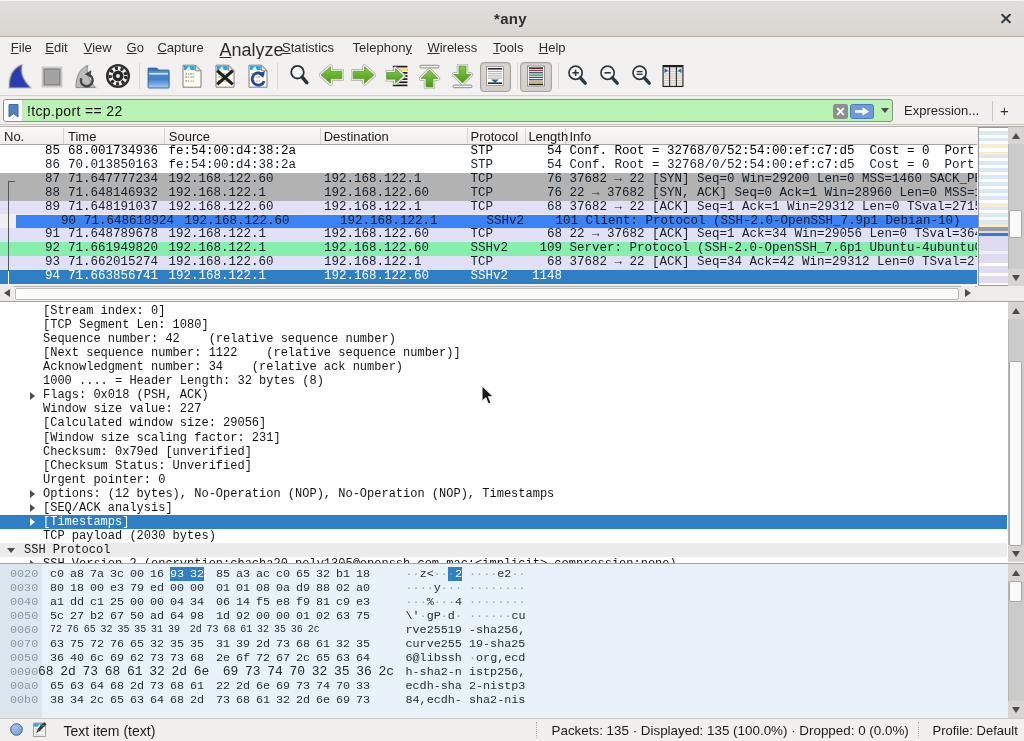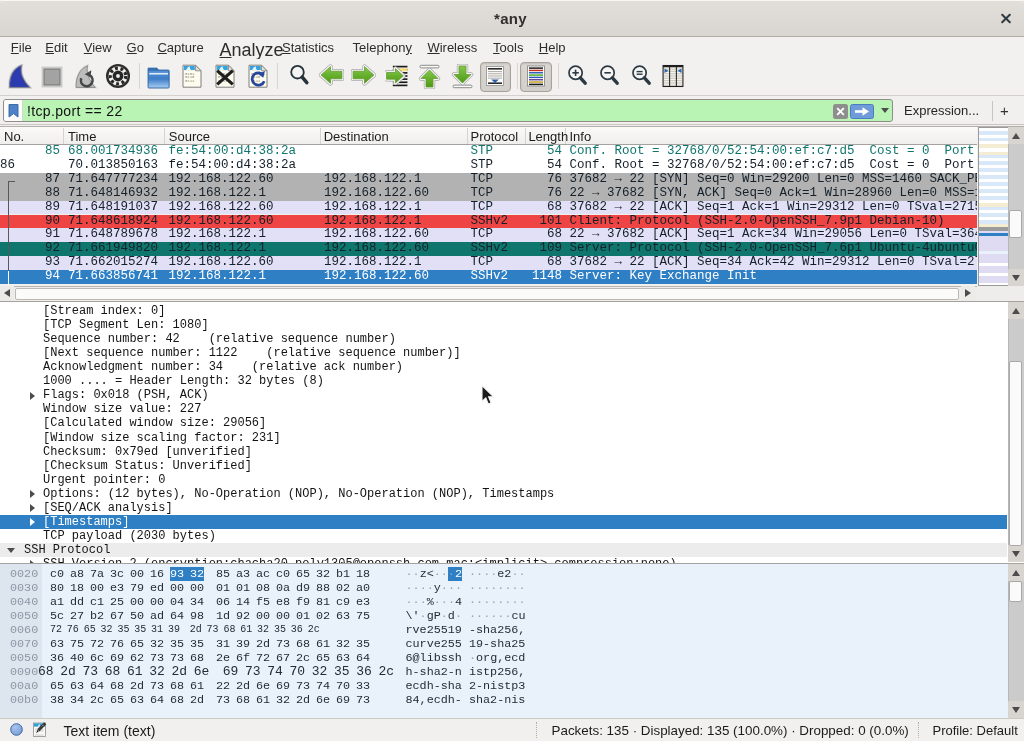--- a/index.html
+++ b/index.html
@@ -223,31 +223,31 @@
 <div class="abs" style="left:467.4px;top:128px;width:1px;height:16px;background:#d5d2cf"></div>
 <div class="abs" style="left:524.6px;top:128px;width:1px;height:16px;background:#d5d2cf"></div>
 <div class="abs" style="left:565.4px;top:128px;width:1px;height:16px;background:#d5d2cf"></div>
 <div class="abs" style="left:4px;top:129px;font-size:13px;color:#1c1c1c">No.</div>
 <div class="abs" style="left:68px;top:129px;font-size:13px;color:#1c1c1c">Time</div>
 <div class="abs" style="left:168.8px;top:129px;font-size:13px;color:#1c1c1c">Source</div>
 <div class="abs" style="left:323.7px;top:129px;font-size:13px;color:#1c1c1c">Destination</div>
 <div class="abs" style="left:470.5px;top:129px;font-size:13px;color:#1c1c1c">Protocol</div>
 <div class="abs" style="left:528.4px;top:129px;font-size:13px;color:#1c1c1c">Length</div>
 <div class="abs" style="left:569.5px;top:129px;font-size:13px;color:#1c1c1c">Info</div>
-<div class="abs" style="left:0px;top:145.0px;width:977px;height:13.9px;background:#ffffff;color:#0f766e;font-family:'Liberation Mono',monospace;font-size:12.5px;line-height:13.9px;overflow:hidden">
+<div class="abs" style="left:0px;top:145.0px;width:977px;height:13.9px;background:#ffffff;color:#000000;font-family:'Liberation Mono',monospace;font-size:12.5px;line-height:13.9px;overflow:hidden">
     <div class="abs" style="left:0;top:0;width:60px;text-align:right">85</div>
     <div class="abs" style="left:68px;top:0">68.001734936</div>
     <div class="abs" style="left:168.5px;top:0">fe:54:00:d4:38:2a</div>
     <div class="abs" style="left:324px;top:0"></div>
     <div class="abs" style="left:470.5px;top:0">STP</div>
     <div class="abs" style="left:482px;top:0;width:80px;text-align:right">54</div>
     <div class="abs" style="left:569.5px;top:0;width:407px;overflow:hidden;white-space:pre">Conf. Root = 32768/0/52:54:00:ef:c7:d5  Cost = 0  Port = 0x8001</div>
   </div>
 <div class="abs" style="left:0px;top:158.9px;width:977px;height:13.9px;background:#ffffff;color:#15202a;font-family:'Liberation Mono',monospace;font-size:12.5px;line-height:13.9px;overflow:hidden">
-    <div class="abs" style="left:0;top:0;width:60px;text-align:left">86</div>
+    <div class="abs" style="left:0;top:0;width:60px;text-align:right">86</div>
     <div class="abs" style="left:68px;top:0">70.013850163</div>
     <div class="abs" style="left:168.5px;top:0">fe:54:00:d4:38:2a</div>
     <div class="abs" style="left:324px;top:0"></div>
     <div class="abs" style="left:470.5px;top:0">STP</div>
     <div class="abs" style="left:482px;top:0;width:80px;text-align:right">54</div>
     <div class="abs" style="left:569.5px;top:0;width:407px;overflow:hidden;white-space:pre">Conf. Root = 32768/0/52:54:00:ef:c7:d5  Cost = 0  Port = 0x8001</div>
   </div>
 <div class="abs" style="left:0px;top:172.8px;width:977px;height:13.9px;background:#b2b2b2;color:#15202a;font-family:'Liberation Mono',monospace;font-size:12.5px;line-height:13.9px;overflow:hidden">
     <div class="abs" style="left:0;top:0;width:60px;text-align:right">87</div>
     <div class="abs" style="left:68px;top:0">71.647777234</div>
@@ -268,39 +268,39 @@
   </div>
 <div class="abs" style="left:0px;top:200.6px;width:977px;height:13.9px;background:#e2e0f6;color:#15202a;font-family:'Liberation Mono',monospace;font-size:12.5px;line-height:13.9px;overflow:hidden">
     <div class="abs" style="left:0;top:0;width:60px;text-align:right">89</div>
     <div class="abs" style="left:68px;top:0">71.648191037</div>
     <div class="abs" style="left:168.5px;top:0">192.168.122.60</div>
     <div class="abs" style="left:324px;top:0">192.168.122.1</div>
     <div class="abs" style="left:470.5px;top:0">TCP</div>
     <div class="abs" style="left:482px;top:0;width:80px;text-align:right">68</div>
     <div class="abs" style="left:569.5px;top:0;width:407px;overflow:hidden;white-space:pre">37682 → 22 [ACK] Seq=1 Ack=1 Win=29312 Len=0 TSval=2715667948 TSecr=3649867940</div>
   </div>
-<div class="abs" style="left:0px;top:214.5px;width:977px;height:13.9px;background:#ef4444;color:#15202a;font-family:'Liberation Mono',monospace;font-size:12.5px;line-height:13.9px;overflow:hidden">
+<div class="abs" style="left:16px;top:214.5px;width:977px;height:13.9px;background:#3b82f6;color:#15202a;font-family:'Liberation Mono',monospace;font-size:12.5px;line-height:13.9px;overflow:hidden">
     <div class="abs" style="left:0;top:0;width:60px;text-align:right">90</div>
     <div class="abs" style="left:68px;top:0">71.648618924</div>
     <div class="abs" style="left:168.5px;top:0">192.168.122.60</div>
     <div class="abs" style="left:324px;top:0">192.168.122.1</div>
     <div class="abs" style="left:470.5px;top:0">SSHv2</div>
     <div class="abs" style="left:482px;top:0;width:80px;text-align:right">101</div>
     <div class="abs" style="left:569.5px;top:0;width:407px;overflow:hidden;white-space:pre">Client: Protocol (SSH-2.0-OpenSSH_7.9p1 Debian-10)</div>
   </div>
 <div class="abs" style="left:0px;top:228.4px;width:977px;height:13.9px;background:#e2e0f6;color:#15202a;font-family:'Liberation Mono',monospace;font-size:12.5px;line-height:13.9px;overflow:hidden">
     <div class="abs" style="left:0;top:0;width:60px;text-align:right">91</div>
     <div class="abs" style="left:68px;top:0">71.648789678</div>
     <div class="abs" style="left:168.5px;top:0">192.168.122.1</div>
     <div class="abs" style="left:324px;top:0">192.168.122.60</div>
     <div class="abs" style="left:470.5px;top:0">TCP</div>
     <div class="abs" style="left:482px;top:0;width:80px;text-align:right">68</div>
     <div class="abs" style="left:569.5px;top:0;width:407px;overflow:hidden;white-space:pre">22 → 37682 [ACK] Seq=1 Ack=34 Win=29056 Len=0 TSval=3649867941 TSecr=2715667948</div>
   </div>
-<div class="abs" style="left:0px;top:242px;width:977px;height:13.9px;background:#0f766e;color:#15202a;font-family:'Liberation Mono',monospace;font-size:12.5px;line-height:13.9px;overflow:hidden">
+<div class="abs" style="left:0px;top:242px;width:977px;height:13.9px;background:#86efac;color:#15202a;font-family:'Liberation Mono',monospace;font-size:12.5px;line-height:13.9px;overflow:hidden">
     <div class="abs" style="left:0;top:0;width:60px;text-align:right">92</div>
     <div class="abs" style="left:68px;top:0">71.661949820</div>
     <div class="abs" style="left:168.5px;top:0">192.168.122.1</div>
     <div class="abs" style="left:324px;top:0">192.168.122.60</div>
     <div class="abs" style="left:470.5px;top:0">SSHv2</div>
     <div class="abs" style="left:482px;top:0;width:80px;text-align:right">109</div>
     <div class="abs" style="left:569.5px;top:0;width:407px;overflow:hidden;white-space:pre">Server: Protocol (SSH-2.0-OpenSSH_7.6p1 Ubuntu-4ubuntu0.3)</div>
   </div>
 <div class="abs" style="left:0px;top:256.2px;width:977px;height:13.9px;background:#e2e0f6;color:#15202a;font-family:'Liberation Mono',monospace;font-size:12.5px;line-height:13.9px;overflow:hidden">
     <div class="abs" style="left:0;top:0;width:60px;text-align:right">93</div>
@@ -311,21 +311,20 @@
     <div class="abs" style="left:482px;top:0;width:80px;text-align:right">68</div>
     <div class="abs" style="left:569.5px;top:0;width:407px;overflow:hidden;white-space:pre">37682 → 22 [ACK] Seq=34 Ack=42 Win=29312 Len=0 TSval=2715667961 TSecr=3649867954</div>
   </div>
 <div class="abs" style="left:0px;top:270.1px;width:977px;height:13.9px;background:#2e7fc4;color:#ffffff;font-family:'Liberation Mono',monospace;font-size:12.5px;line-height:13.9px;overflow:hidden">
     <div class="abs" style="left:0;top:0;width:60px;text-align:right">94</div>
     <div class="abs" style="left:68px;top:0">71.663856741</div>
     <div class="abs" style="left:168.5px;top:0">192.168.122.1</div>
     <div class="abs" style="left:324px;top:0">192.168.122.60</div>
     <div class="abs" style="left:470.5px;top:0">SSHv2</div>
     <div class="abs" style="left:482px;top:0;width:80px;text-align:right">1148</div>
-    <div class="abs" style="left:569.5px;top:0;width:407px;overflow:hidden;white-space:pre">Server: Key Exchange Init</div>
   </div>
 <div class="abs" style="left:8px;top:180.5px;width:6.5px;height:1px;background:#54595e"></div>
 <div class="abs" style="left:8px;top:180.5px;width:1px;height:90px;background:#54595e"></div>
 <div class="abs" style="left:8px;top:270.5px;width:1px;height:14px;background:#ffffff"></div>
 <div class="abs" style="left:977.5px;top:127px;width:30.5px;height:159px;border:1px solid #9a9a9a;border-right:none;overflow:hidden;background:#fff">
     <div class="abs" style="left:0;top:0px;width:29px;height:3px;background:#ffffff"></div>
     <div class="abs" style="left:0;top:3px;width:29px;height:4px;background:#d8e8f8"></div>
     <div class="abs" style="left:0;top:7px;width:29px;height:2.5px;background:#ffffff"></div>
     <div class="abs" style="left:0;top:9.5px;width:29px;height:3.5px;background:#d8e8f8"></div>
     <div class="abs" style="left:0;top:13px;width:29px;height:3px;background:#ffffff"></div>

